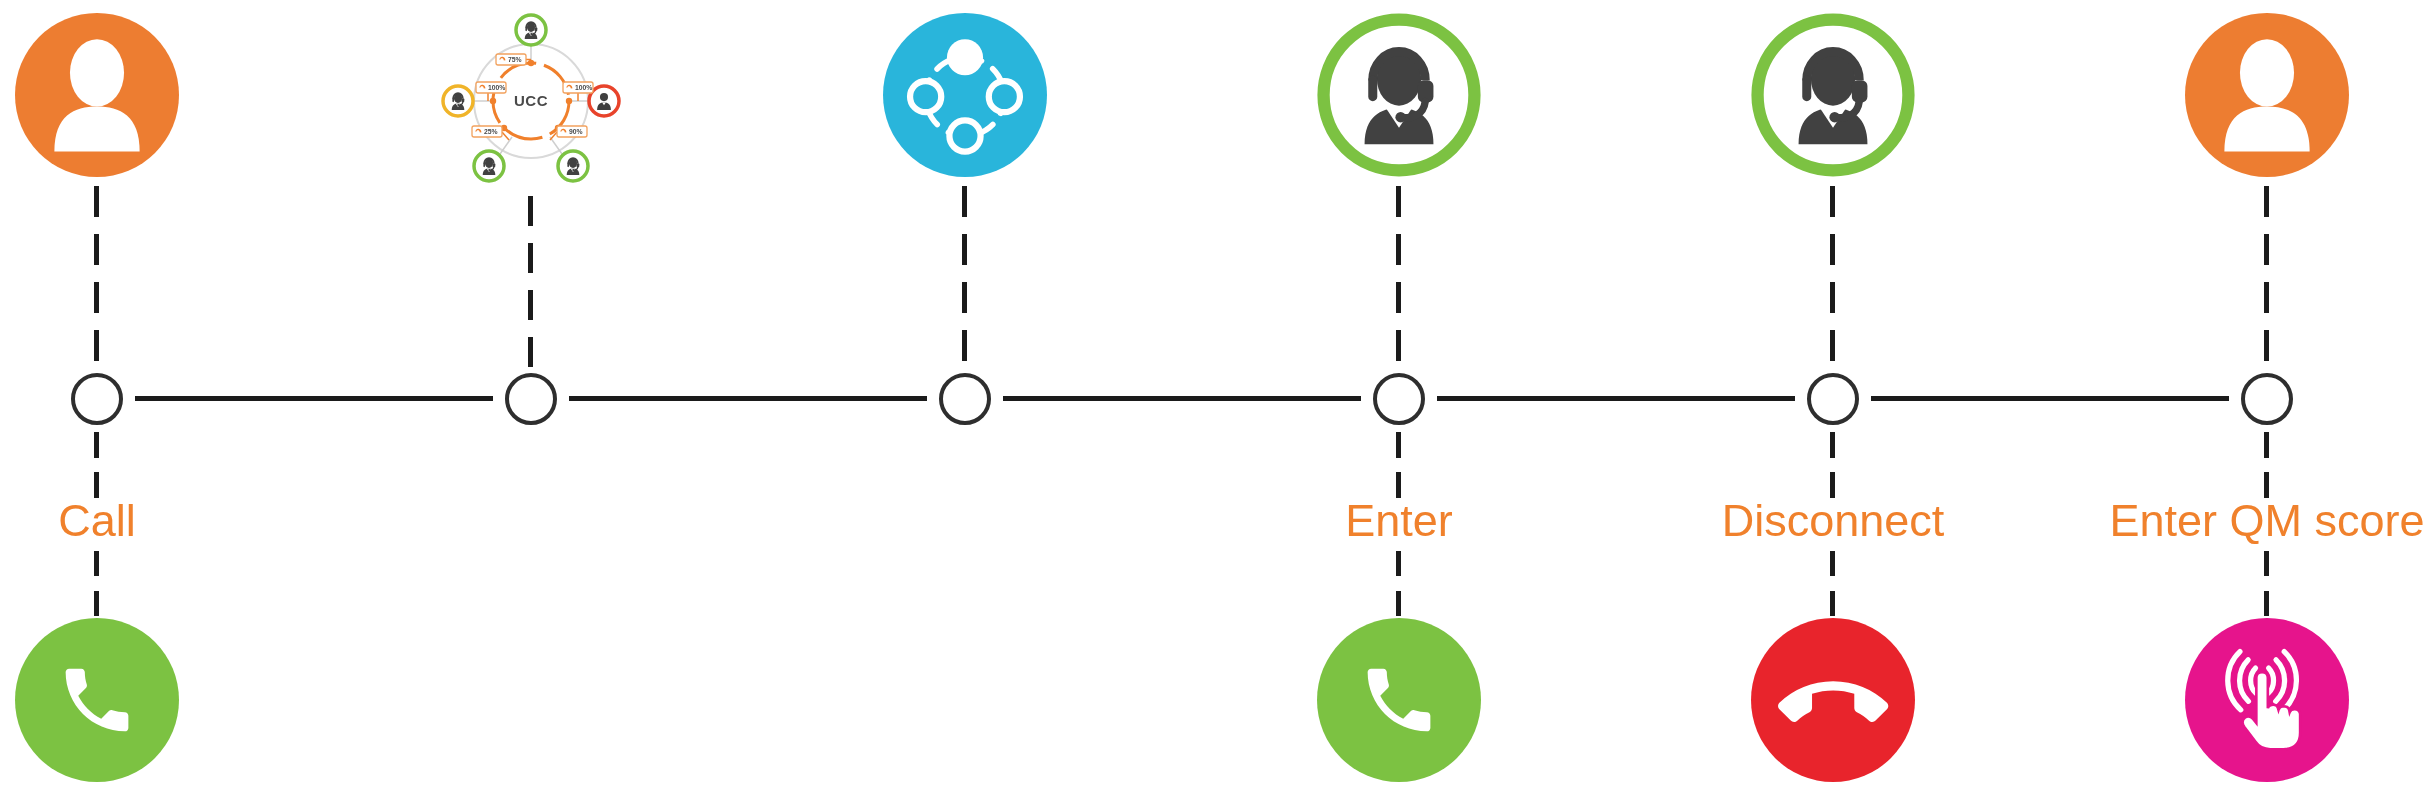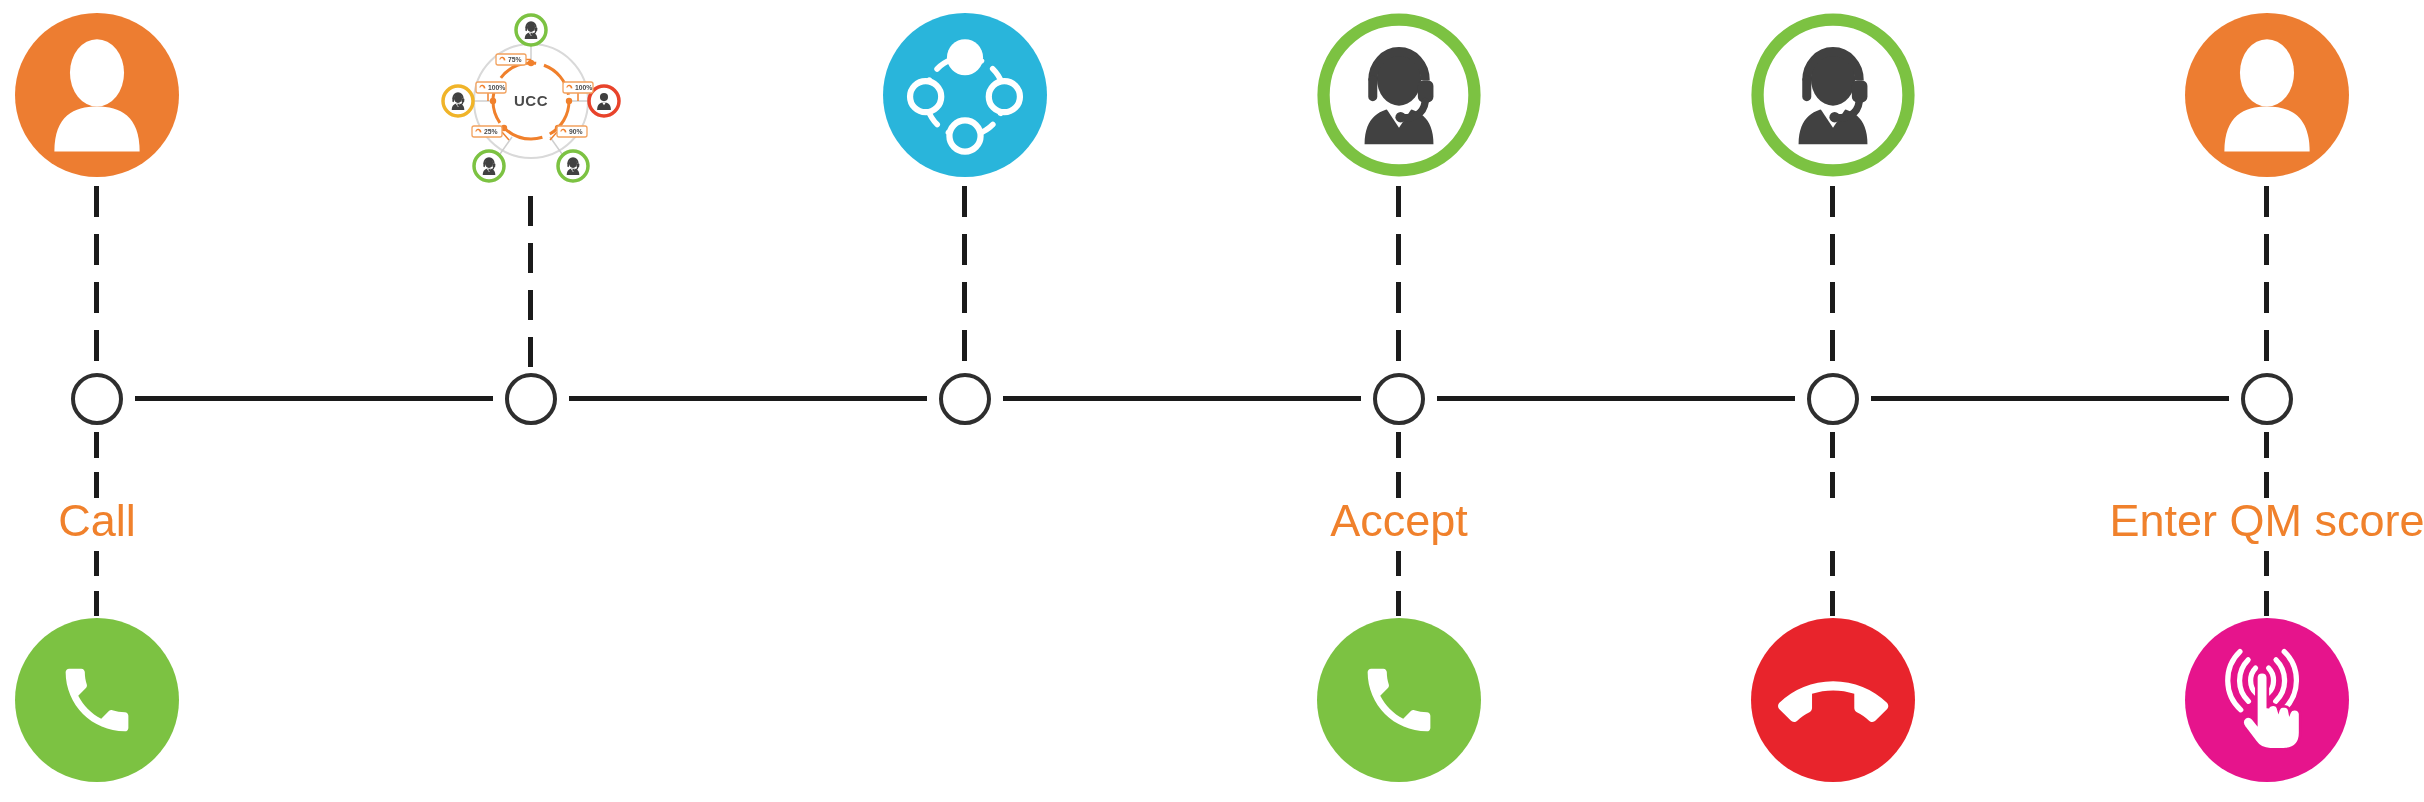--- a/index.html
+++ b/index.html
@@ -87,21 +87,22 @@
   <div class="vdash vdash-a" style="left:1396px"></div>
   <div class="vdash vdash-a" style="left:1830px"></div>
   <div class="vdash vdash-a" style="left:2264px"></div>
 
   <div class="vdash vdash-b" style="left:94px"></div>
   <div class="vdash vdash-b" style="left:1396px"></div>
   <div class="vdash vdash-b" style="left:1830px"></div>
   <div class="vdash vdash-b" style="left:2264px"></div>
 
   <div class="step-label" style="left:-163px">Call</div>
-  <div class="step-label" style="left:1139px">Accept</div>
+  <div class="step-label" style="left:1139px">Enter</div>
+  <div class="step-label" style="left:1573px">Disconnect</div>
   <div class="step-label" style="left:2007px">Enter QM score</div>
 
   <svg class="icon" style="left:15px;top:13px" viewBox="0 0 100 100">
     <circle cx="50" cy="50" r="50" fill="#ED7D31"></circle>
     <use href="#person-glyph"></use>
   </svg>
 
   <svg class="icon-sm" style="left:426px;top:6px;width:210px;height:182px" viewBox="0 0 210 182">
     <circle cx="105" cy="95" r="57" fill="none" stroke="#d9d9d9" stroke-width="2"></circle>
 

